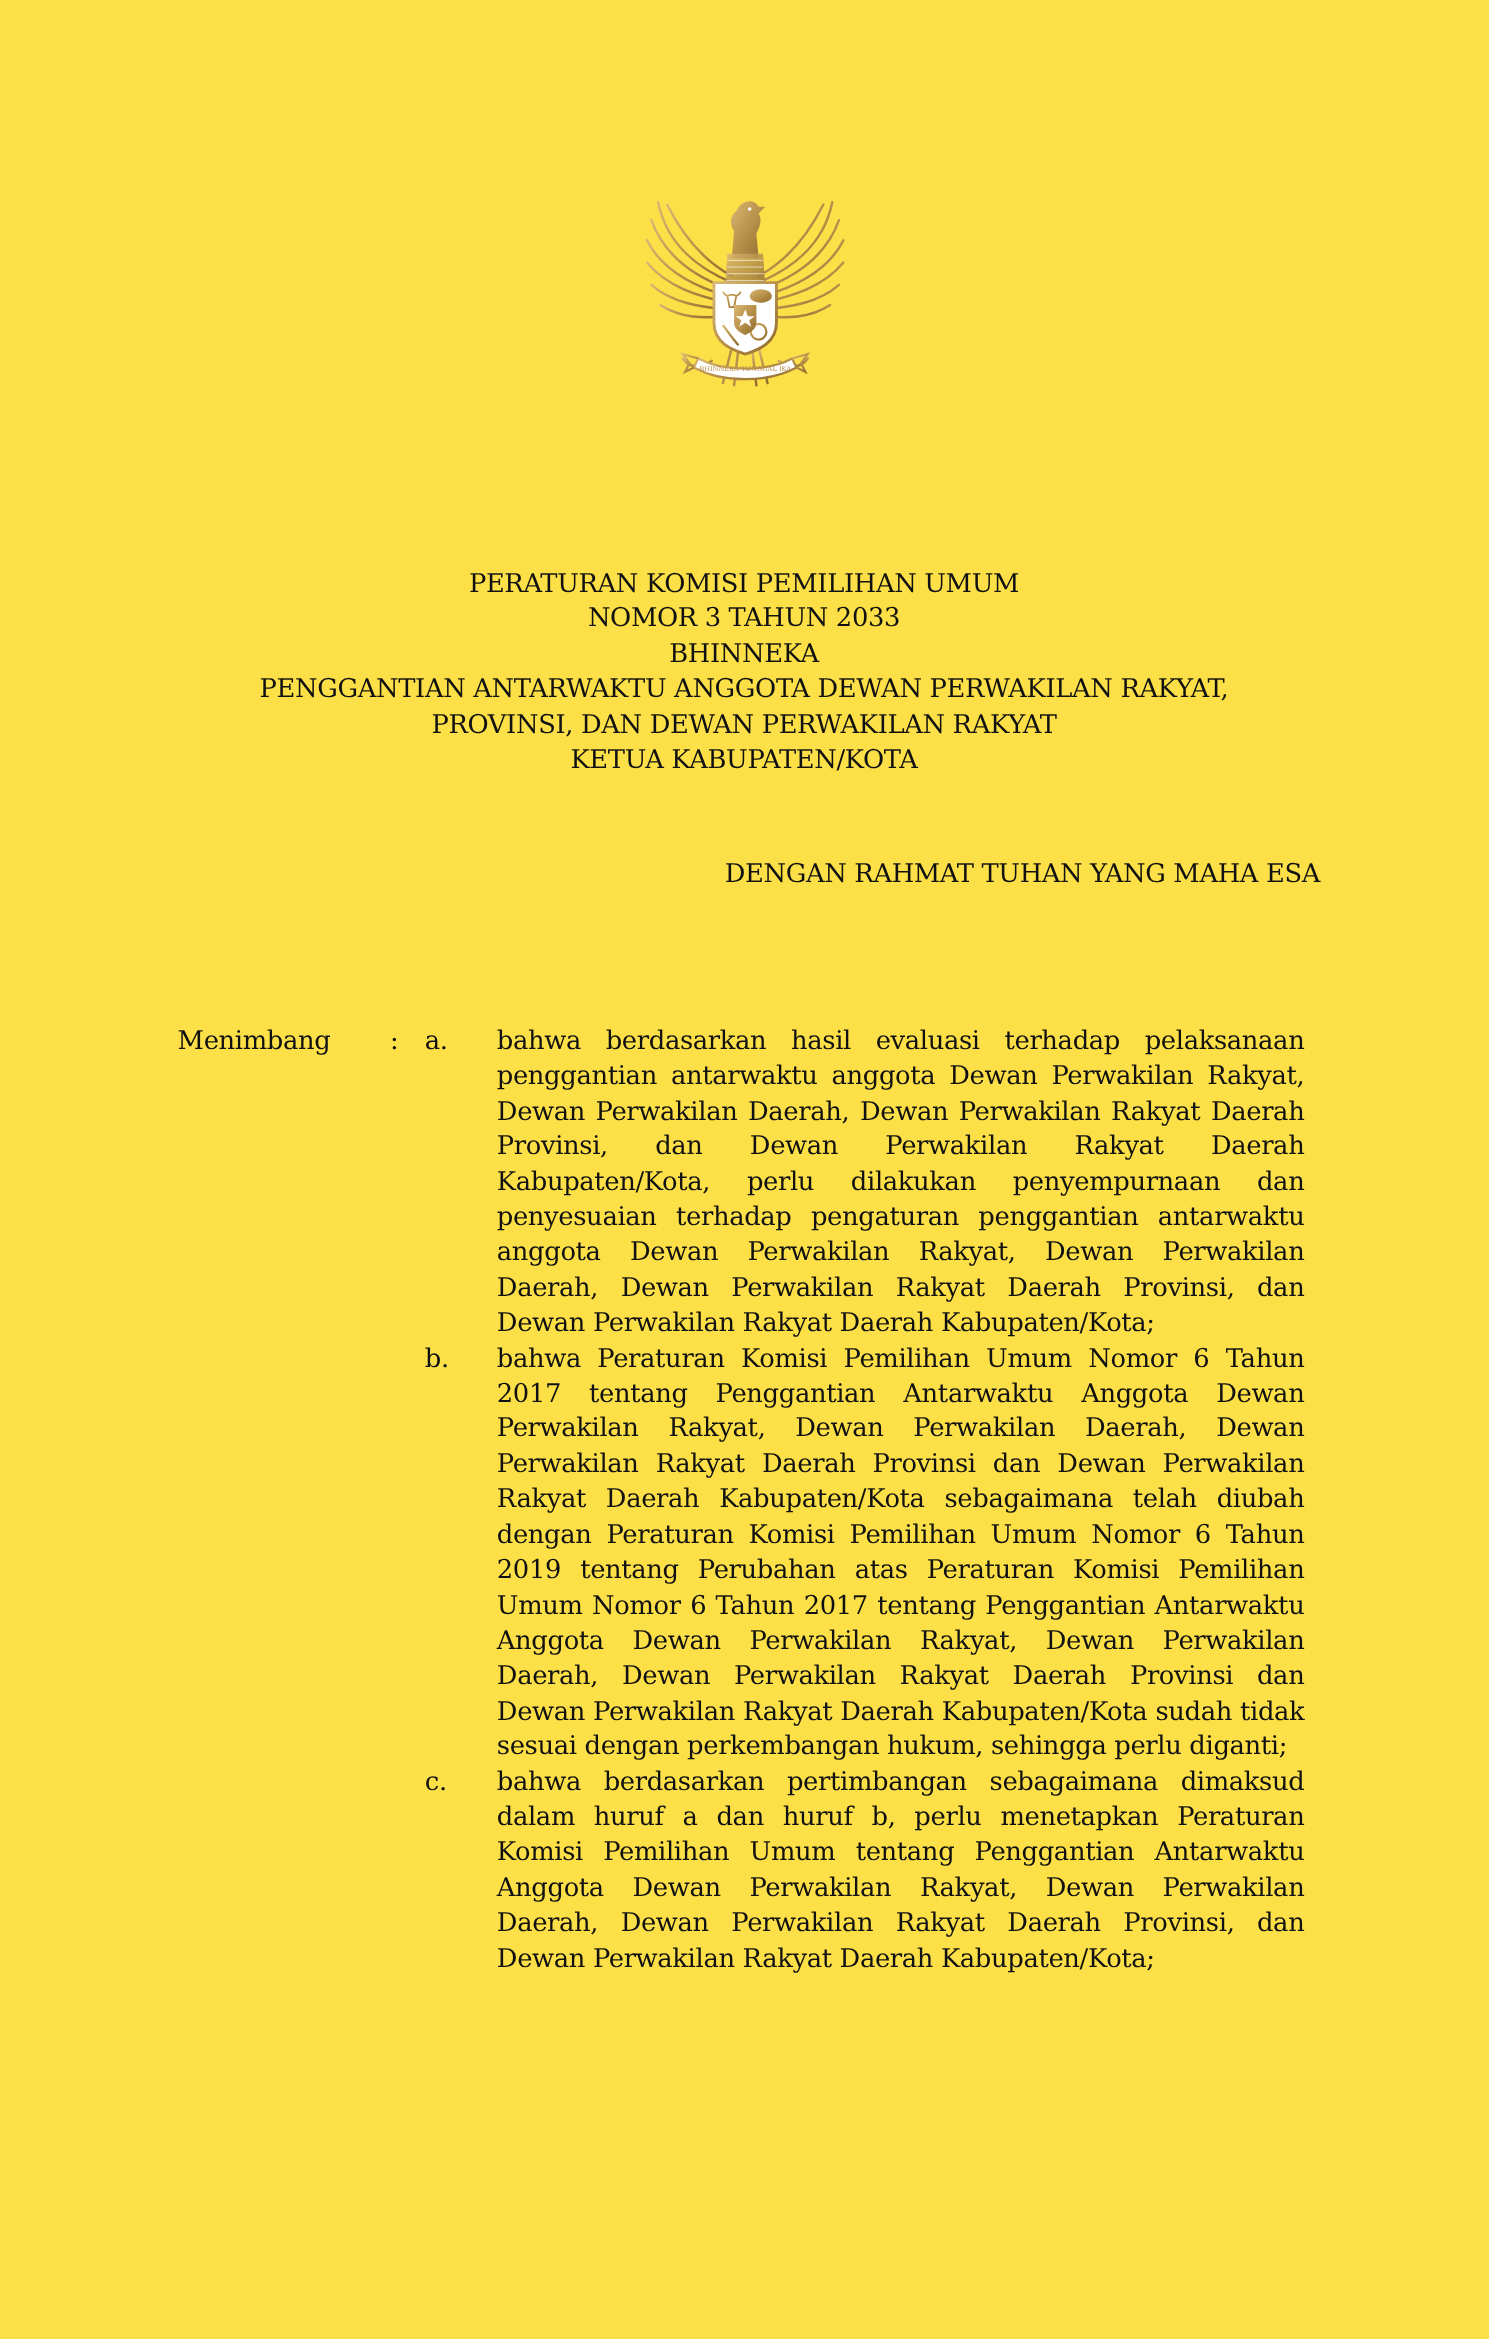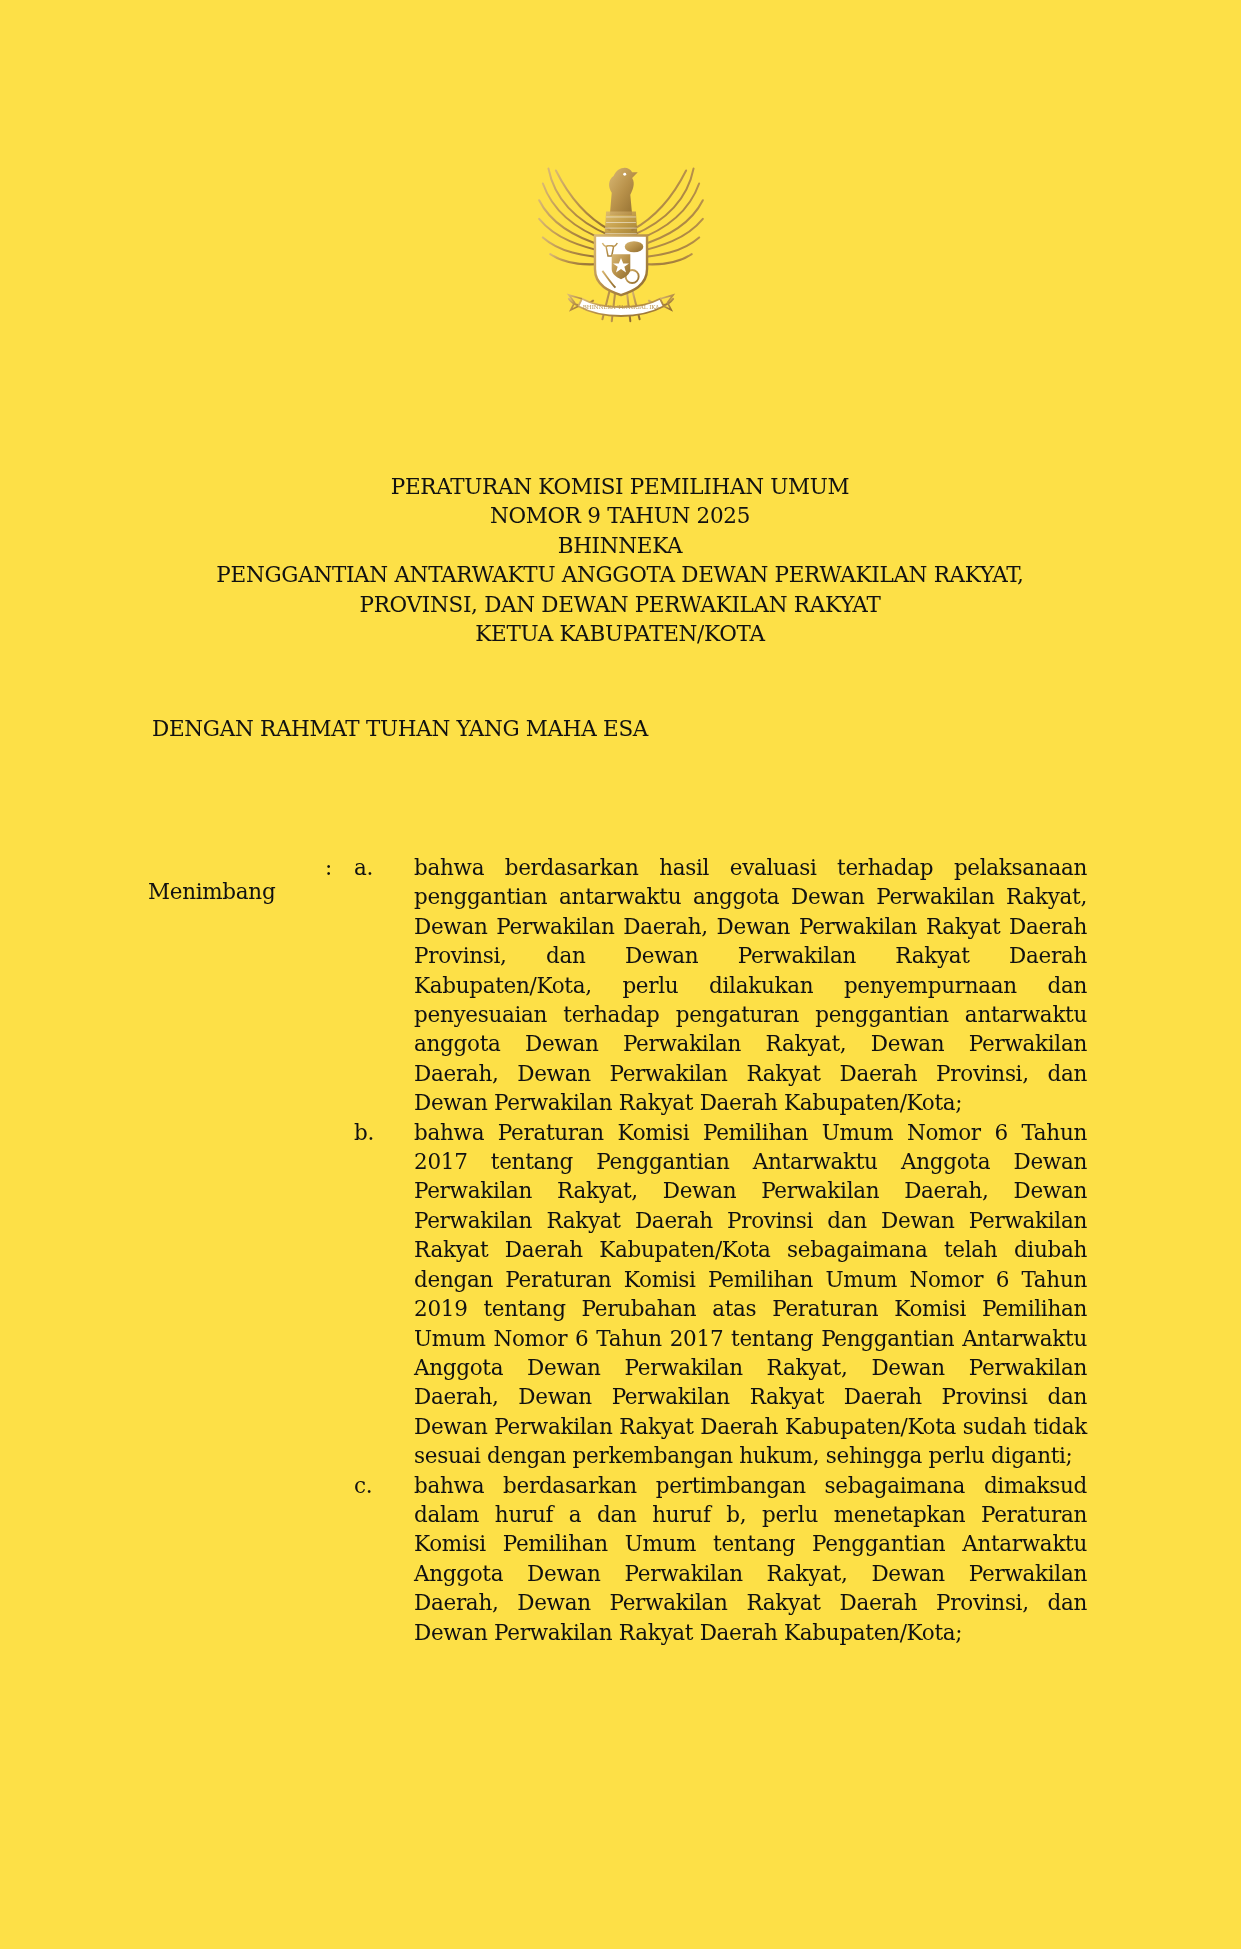--- a/index.html
+++ b/index.html
@@ -37,43 +37,42 @@
     font-size: 21.5px;
     line-height: 29.4px;
     letter-spacing: -0.3px;
   }
   .title-block .line {
     display: block;
     white-space: nowrap;
   }
   .center-line {
     position: absolute;
-    left: 152px;
+    left: 140px;
     width: 960px;
-    text-align: left;
+    text-align: right;
     font-size: 21.5px;
     line-height: 29px;
     white-space: nowrap;
     letter-spacing: -0.3px;
   }
   .consider {
     position: absolute;
     left: 0;
     top: 853px;
     width: 1241px;
     font-size: 21.5px;
     line-height: 29.4px;
     letter-spacing: -0.3px;
   }
   .consider-label {
     position: absolute;
     left: 148px;
     top: 0;
     white-space: nowrap;
-    margin-top: 24px;
   }
   .consider-colon {
     position: absolute;
     left: 325px;
     top: 0;
   }
   .items {
     position: absolute;
     left: 0;
     top: 0;
@@ -166,21 +165,21 @@
     <polygon points="100,116 102.4,122 108.6,122 103.6,125.6 105.4,131.6 100,128 94.6,131.6 96.4,125.6 91.4,122 97.6,122" fill="#fff"></polygon>
 
     <path d="M58 160 C80 172 120 172 142 160 L146 168 C120 182 80 182 54 168 Z" fill="#fff" stroke="url(#gold)" stroke-width="2"></path>
     <path d="M58 160 L44 156 L50 164 L46 172 L54 168" fill="none" stroke="url(#gold)" stroke-width="1.8"></path>
     <path d="M142 160 L156 156 L150 164 L154 172 L146 168" fill="none" stroke="url(#gold)" stroke-width="1.8"></path>
     <text x="100" y="171" text-anchor="middle" font-size="6" fill="#B8914A" font-family="'DejaVu Serif', serif">BHINNEKA TUNGGAL IKA</text>
   </svg>
 
   <div class="title-block">
     <span class="line">PERATURAN KOMISI PEMILIHAN UMUM</span>
-    <span class="line">NOMOR 9 TAHUN 2025</span>
+    <span class="line">NOMOR 3 TAHUN 2033</span>
     <span class="line">BHINNEKA</span>
     <span class="line">PENGGANTIAN ANTARWAKTU ANGGOTA DEWAN PERWAKILAN RAKYAT,</span>
     <span class="line">PROVINSI, DAN DEWAN PERWAKILAN RAKYAT</span>
     <span class="line">KETUA KABUPATEN/KOTA</span>
   </div>
 
   <div class="center-line" style="top: 714px;">DENGAN RAHMAT TUHAN YANG MAHA ESA</div>
 
   <div class="consider">
     <span class="consider-label">Menimbang</span>

